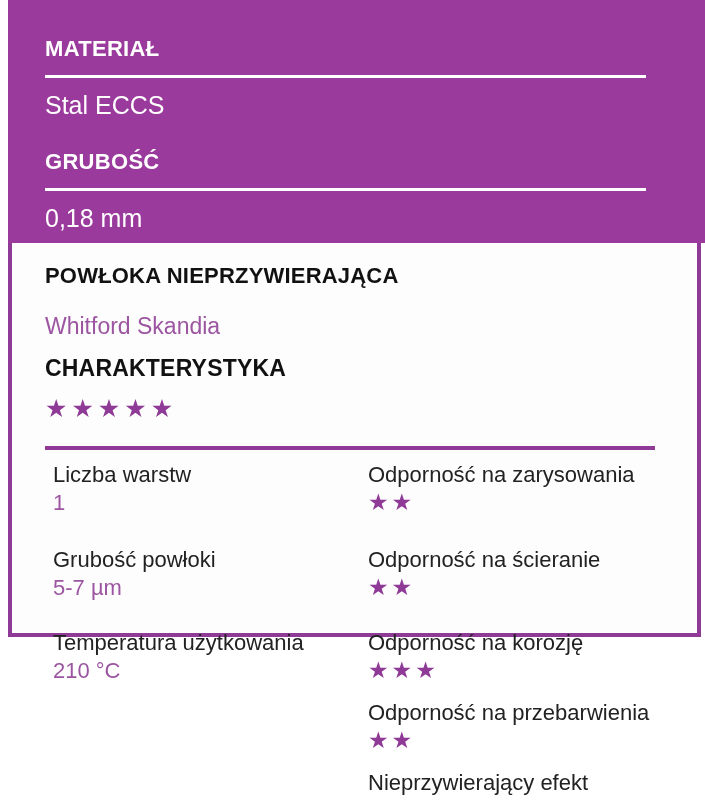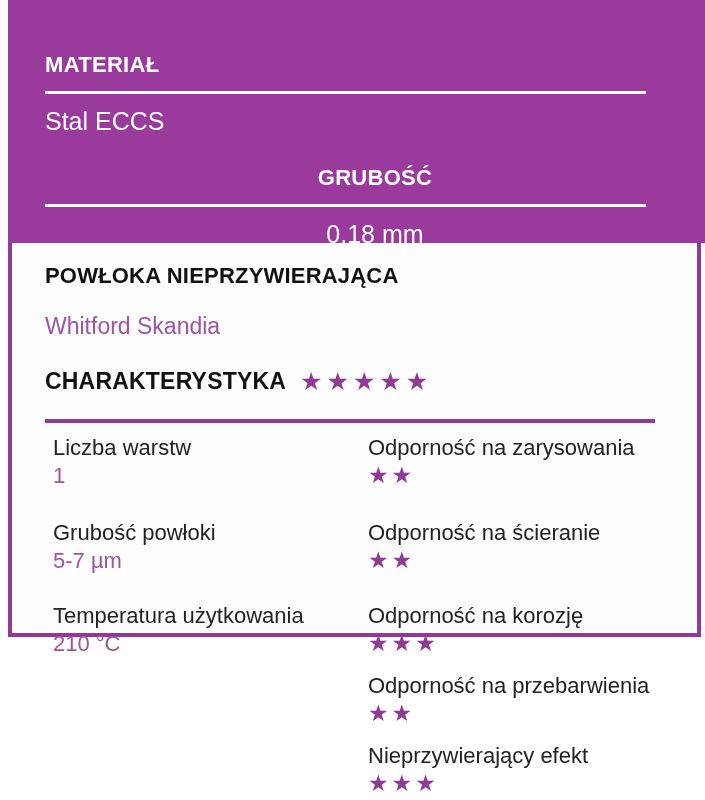--- a/index.html
+++ b/index.html
@@ -12,37 +12,37 @@
   .card { margin-left: 8px; width: 697px; }
 
   
   .header {
     background: var(--brand-purple, #9A3A9C);
     height: 243px;
     padding: 38px 0 0 37px;
   }
   .hdr-label {
     color: #ffffff; font-size: 22px; font-weight: bold;
-    line-height: 22px; letter-spacing: 0.3px; margin-top: 16px;
+    line-height: 22px; letter-spacing: 0.3px;
   }
   .hdr-rule { width: 601px; height: 3px; background: #ffffff; margin-top: 15px; }
   .hdr-value { color: #ffffff; font-size: 25px; line-height: 22px; margin-top: 16px; }
-  .hdr-section + .hdr-section { margin-top: 35px; text-align: center; }
+  .hdr-section + .hdr-section { margin-top: 35px; }
 
   
   .panel {
     width: 693px; height: 394px;
     background: #FDFDFD;
     border: 4px solid var(--accent-purple, #8E3A96);
     border-top: none;
     padding: 22px 0 0 33px;
   }
   .panel-title { font-size: 22px; font-weight: bold; color: #111111; line-height: 22px; letter-spacing: 0.2px; }
   .coating-name { font-size: 23px; color: var(--value-purple, #9C55A0); margin-top: 28px; line-height: 23px; }
-  .char-row { margin-top: 30px; display: flex; align-items: flex-start; gap: 14px; }
+  .char-row { margin-top: 17px; display: flex; align-items: flex-start; gap: 14px; flex-direction: column; }
   .char-label { font-size: 23px; font-weight: bold; color: #111111; line-height: 26px; letter-spacing: 0.2px; }
   .char-stars { font-size: 25px; color: var(--accent-purple, #8E3A96); letter-spacing: 4px; line-height: 26px; }
   .divider { width: 610px; height: 4px; background: var(--accent-purple, #8E3A96); margin-top: 25px; }
 
   .props-grid {
     display: grid;
     grid-template-columns: 315px auto;
     grid-template-rows: 85px 83px 70px 70px auto;
     margin-top: 13px;
     margin-left: 8px;

